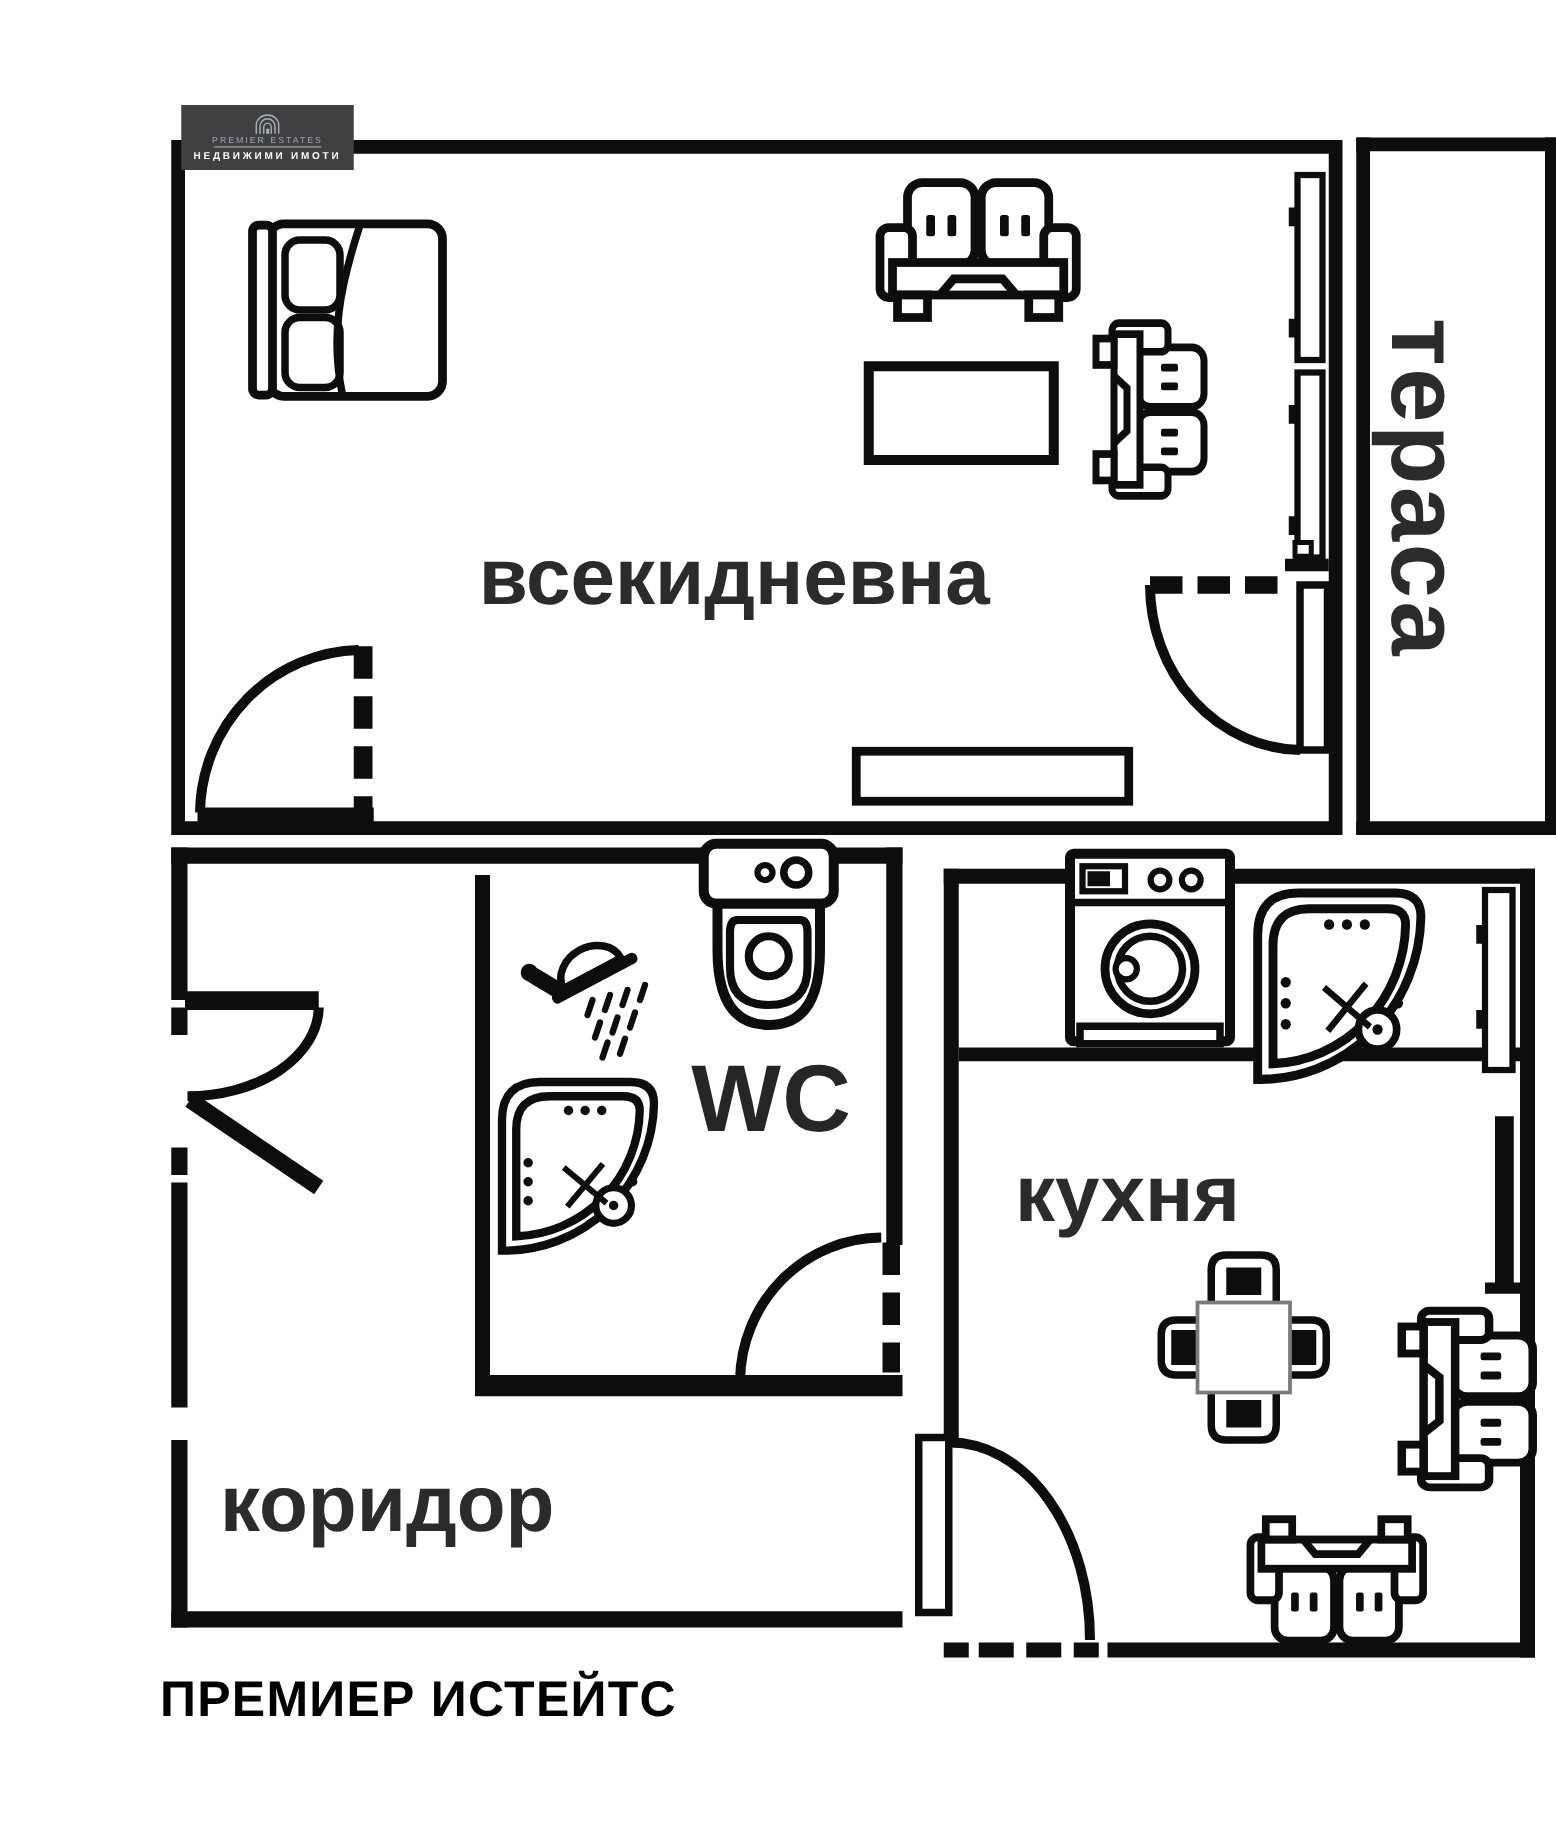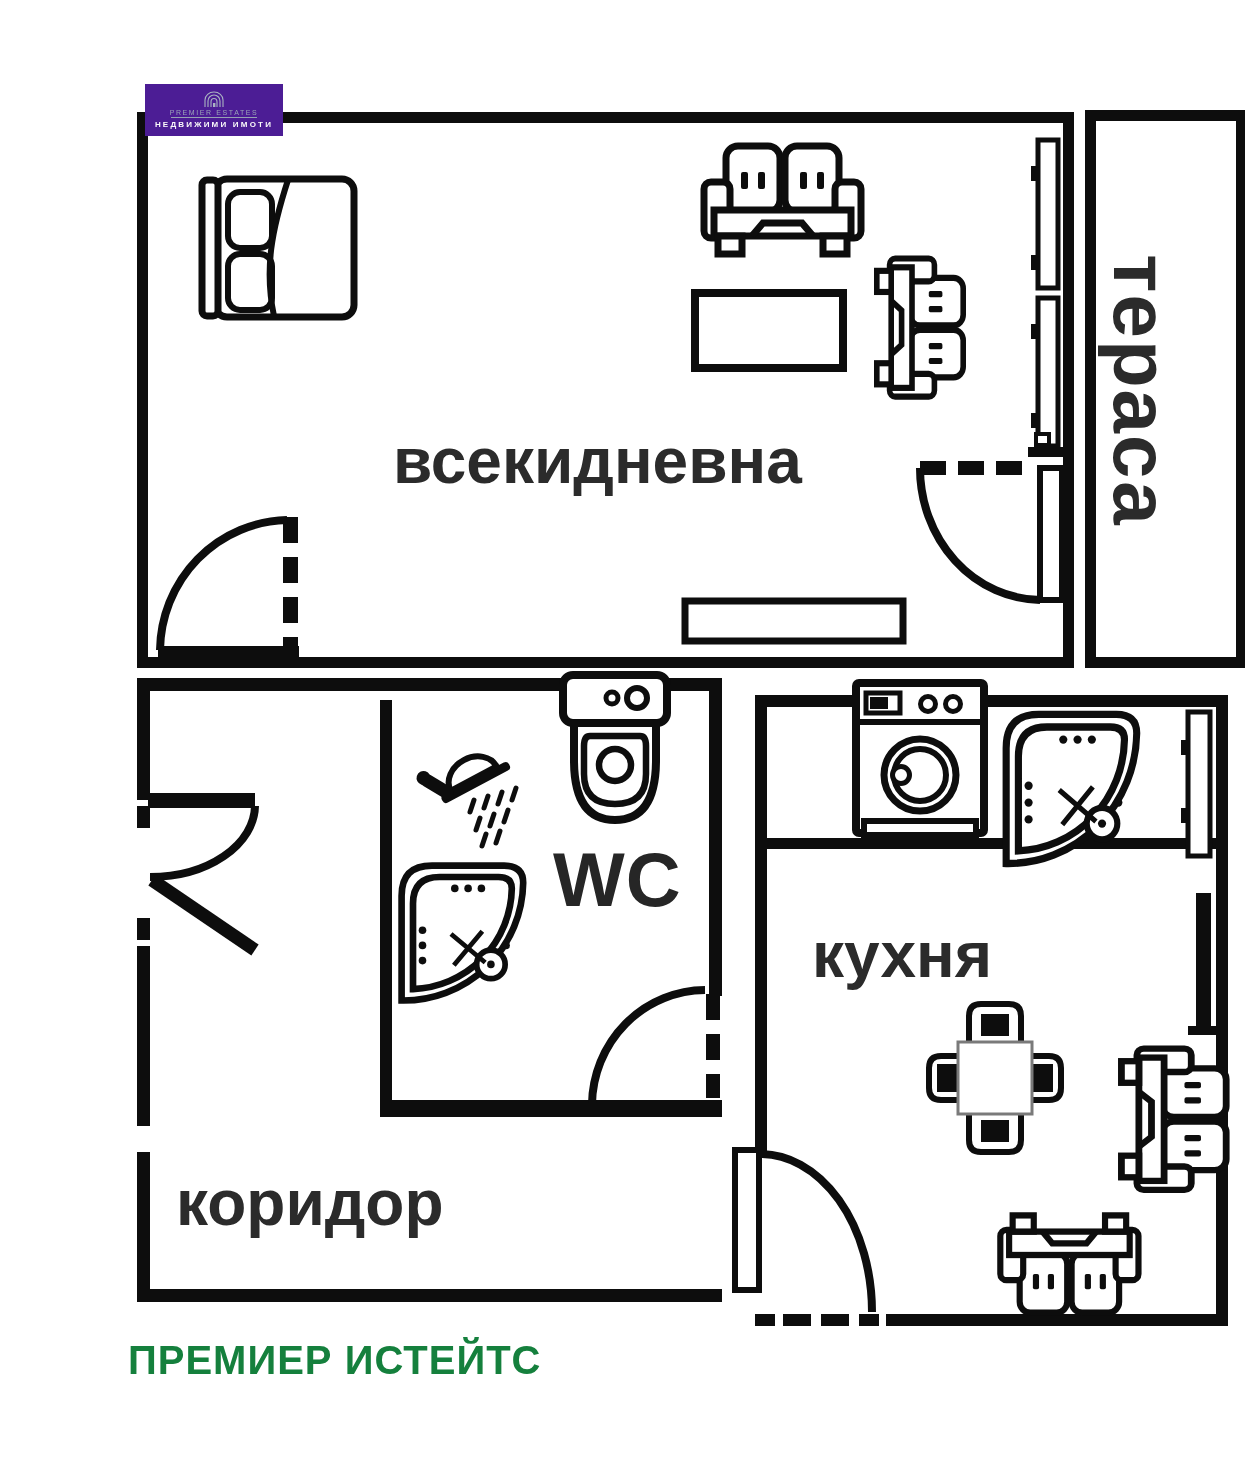--- a/index.html
+++ b/index.html
@@ -1,34 +1,34 @@
 <!DOCTYPE html>
 <html><head>
 <meta charset="utf-8">
 <style>
   html,body{margin:0;padding:0;background:#fff;}
   .canvas{position:relative;width:1245px;height:1471px;background:#ffffff;overflow:hidden;
           font-family:"Liberation Sans","DejaVu Sans",sans-serif;}
   .plan-svg{position:absolute;left:0;top:0;}
   .room-label{position:absolute;font-weight:700;color:#2b2b2b;white-space:nowrap;}
-  .lbl-living{left:383px;top:424px;font-size:64px;margin-left:10px;}
+  .lbl-living{left:383px;top:424px;font-size:64px;}
   .lbl-wc{left:553px;top:836px;font-size:76px;color:#262626;letter-spacing:1px;}
   .lbl-kitchen{left:812px;top:918px;font-size:64px;}
   .lbl-corridor{left:176px;top:1166px;font-size:64px;}
   .lbl-terrace-box{position:absolute;left:1092px;top:245px;width:96px;height:290px;
                    display:flex;align-items:center;justify-content:center;}
   .lbl-terrace-box span{transform:rotate(90deg);white-space:nowrap;font-weight:700;
                         color:#2b2b2b;font-size:78px;letter-spacing:2px;}
-  .logo{position:absolute;left:145px;top:84px;width:138px;height:52px;background:#4c1d95;
+  .logo{position:absolute;left:145px;top:84px;width:138px;height:52px;background:#404040;
         display:flex;flex-direction:column;align-items:center;justify-content:center;z-index:5;}
   .logo .brand{font-size:7px;letter-spacing:1.6px;color:#9AA5B8;margin-top:1px;}
   .logo .rule{width:86px;height:1px;background:#96A1B3;margin:1px 0 2px 0;}
   .logo .subtitle{font-size:8px;font-weight:700;letter-spacing:2.2px;color:#FAFAFA;}
   .watermark{position:absolute;left:128px;top:1338px;font-size:40px;font-weight:700;
-             letter-spacing:1px;color:#15803d;}
+             letter-spacing:1px;color:#000000;}
 </style>
 </head>
 <body>
 
 <div class="canvas">
 
 <svg class="plan-svg" width="1245" height="1471" viewBox="0 0 1245 1471">
   <g fill="#0d0d0d" stroke="none">
 
     <g>

